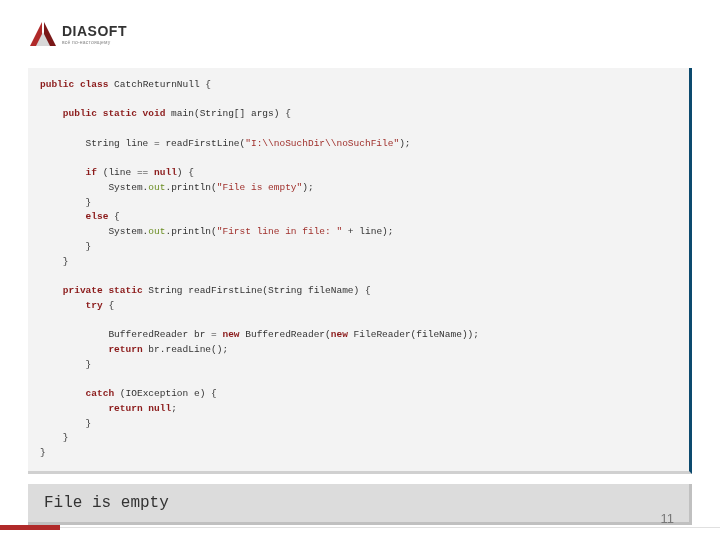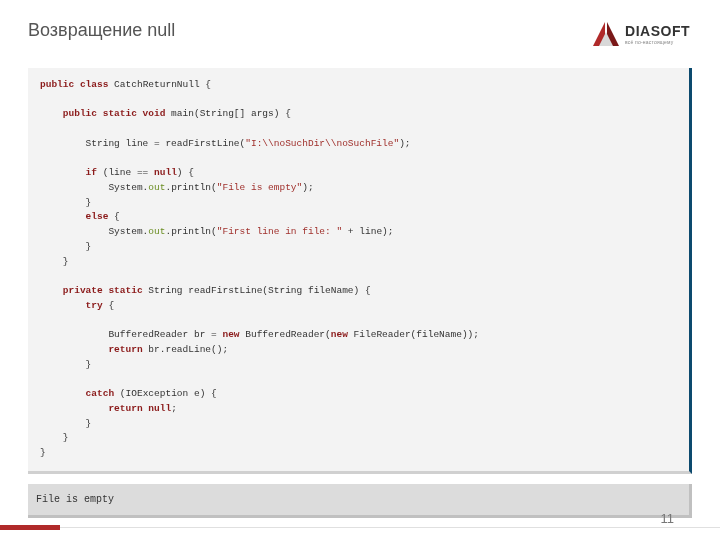--- a/index.html
+++ b/index.html
@@ -54,23 +54,23 @@
     font-size: 9.5px;
     line-height: 1.55;
     color: #333;
     white-space: pre;
   }
   .output-block {
     margin: 10px 28px 0 28px;
     background: #dcdcdc;
     border-right: 3px solid #c0c0c0;
     border-bottom: 3px solid #c0c0c0;
-    padding: 10px 8px;
+    padding: 10px 16px;
     font-family: "Courier New", monospace;
-    font-size: 10px;
+    font-size: 16px;
     color: #333;
   }
   .kw { color: #8b1a1a; font-weight: bold; }
   .str { color: #a0312d; }
   .io { color: #6b8e23; }
   .page-num {
     position: absolute;
     bottom: 14px;
     right: 46px;
     font-size: 13px;
@@ -90,21 +90,20 @@
     left: 0;
     width: 100%;
     height: 1px;
     background: #e0e0e0;
   }
 </style>
 </head>
 <body>
 
 <div class="header">
-  <div class="title">Возвращение null</div>
   <div class="logo">
     <div class="logo-mark">
       <svg width="30" height="28" viewBox="0 0 30 28">
         <polygon points="2,26 14,2 14,26" fill="#b02a2a"></polygon>
         <polygon points="16,2 28,26 16,26" fill="#7a1818"></polygon>
         <polygon points="8,26 15,12 22,26" fill="#d8d8d8"></polygon>
       </svg>
     </div>
     <div class="logo-text-wrap">
       <div class="logo-text">DIASOFT</div>

